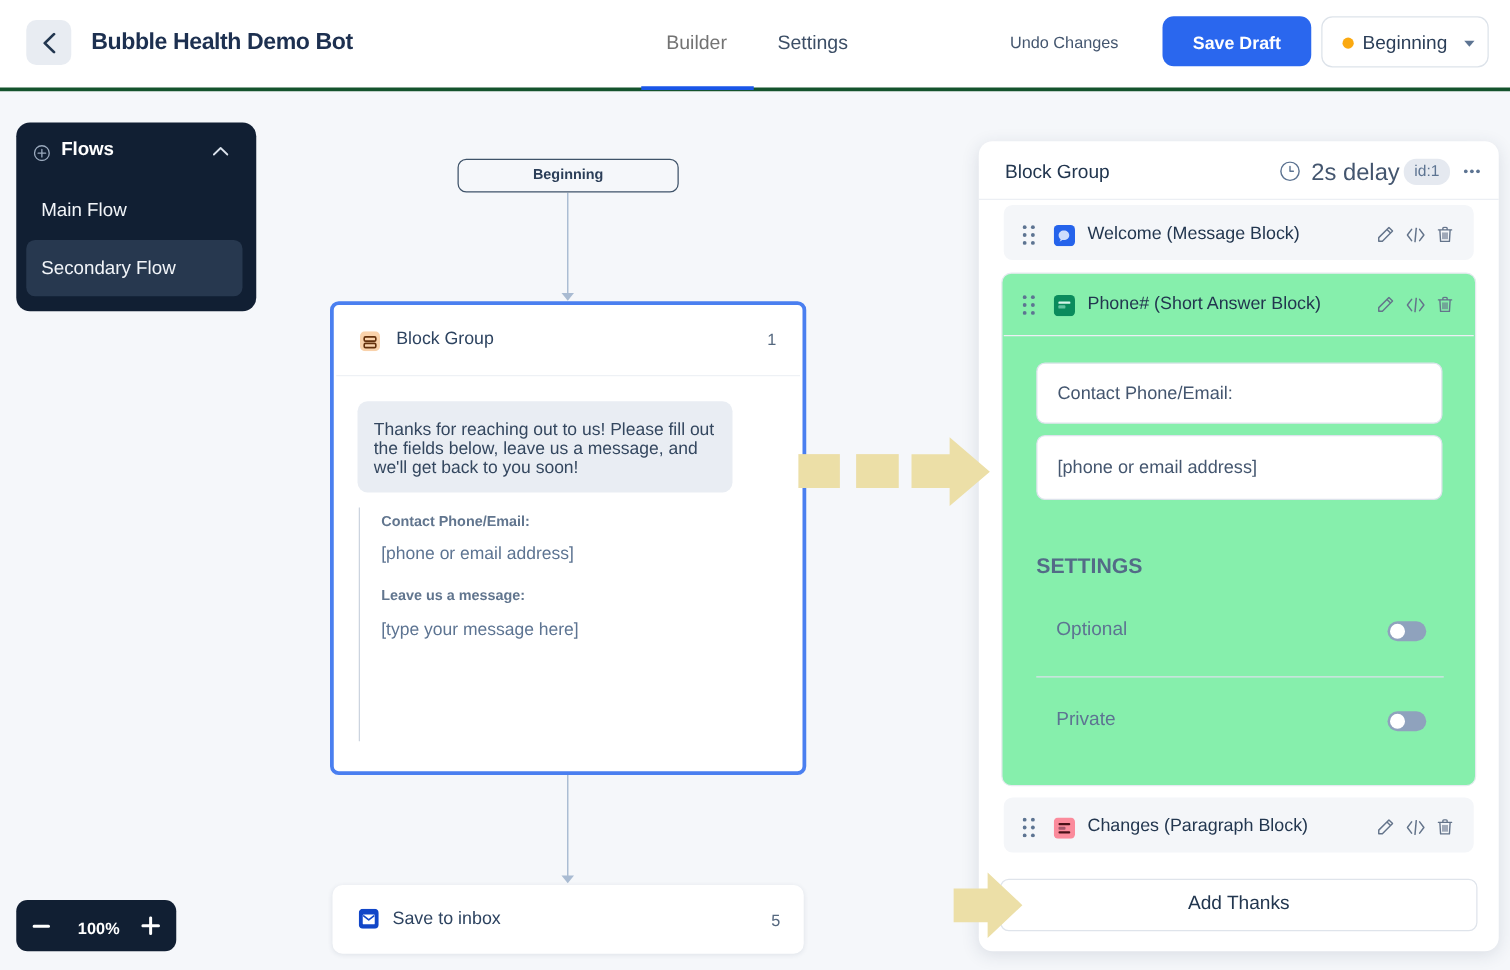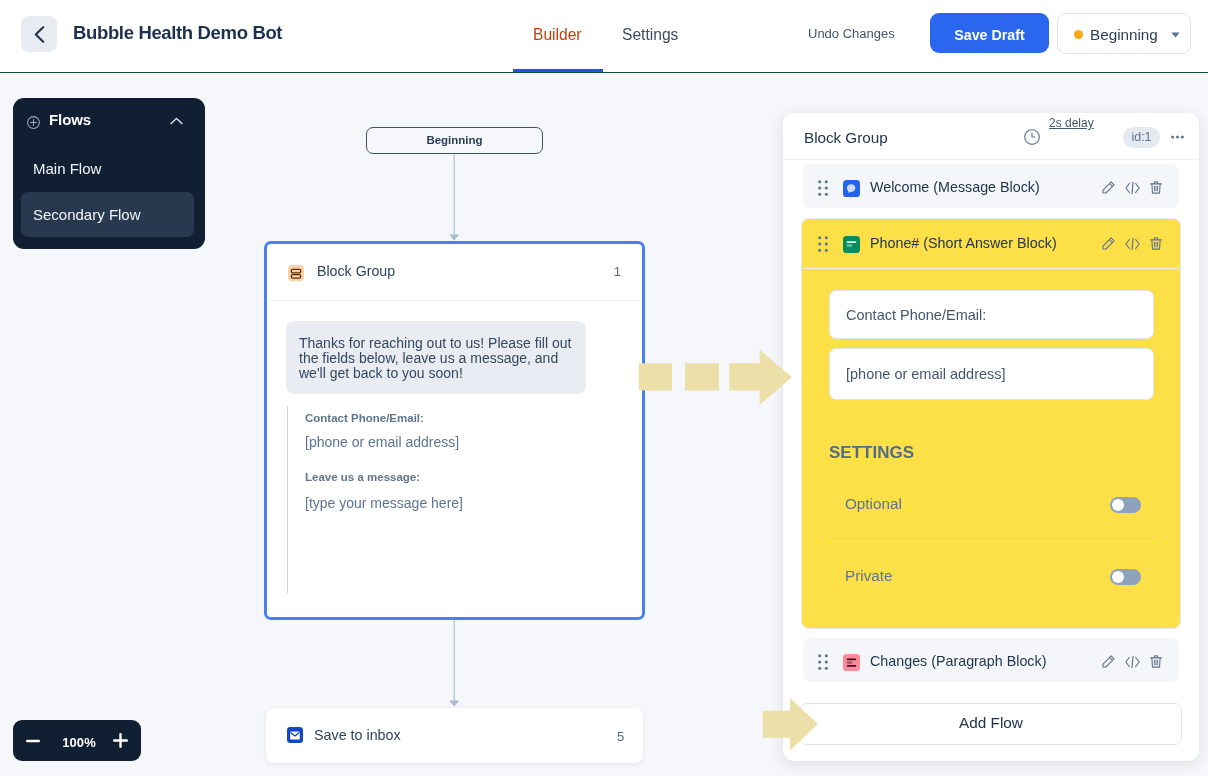--- a/index.html
+++ b/index.html
@@ -6,37 +6,37 @@
   html, body { margin:0; padding:0; }
   body {
     width:1208px; height:776px; overflow:hidden; position:relative;
     font-family: "Liberation Sans", sans-serif;
     background:#f5f7fa;
     color:#26374d;
   }
   
   #topbar {
     position:absolute; left:0; top:0; width:1208px; height:73px;
-    background:#ffffff; border-bottom:1px solid #14532d;
+    background:#ffffff; border-bottom:3px solid #14532d;
   }
   #back-btn {
     position:absolute; left:21px; top:16px; width:36px; height:36px;
     background:#e8ecf2; border-radius:8px; border:none; cursor:pointer;
     display:flex; align-items:center; justify-content:center; padding:0;
   }
   #app-title {
     position:absolute; left:73px; top:22px;
     font-size:18.5px; font-weight:700; color:#1d3050; letter-spacing:-0.35px;
     white-space:nowrap;
   }
   .nav-tab {
     position:absolute; top:26px; font-size:15.6px; color:#3c4e66; cursor:pointer;
     white-space:nowrap;
   }
-  #tab-builder { left:533px; color:#c2410c; }
+  #tab-builder { left:533px; color:#737373; }
   #tab-builder-underline {
     position:absolute; left:513px; top:69px; width:90px; height:3px; background:#1a56e8;
   }
   #tab-settings { left:622px; }
   #undo-changes {
     position:absolute; left:808px; top:26px; font-size:13px; color:#44566f; cursor:pointer;
     white-space:nowrap;
   }
   #save-draft {
     position:absolute; left:930px; top:13px; width:119px; height:40px;
@@ -123,39 +123,39 @@
   #si-count { position:absolute; left:351px; top:21px; font-size:13px; color:#55687f; }
 
   
   #right-panel {
     position:absolute; left:783px; top:113px; width:416px; height:648px;
     background:#fff; border-radius:11px; box-shadow:0 3px 14px rgba(35,55,85,.13);
   }
   #rp-head { position:absolute; left:0; top:0; width:416px; height:47px; border-bottom:1px solid #eceff4; }
   #rp-title { position:absolute; left:21px; top:16px; font-size:15.3px; color:#22364f; letter-spacing:-0.05px;}
   #rp-clock { position:absolute; left:241px; top:16px; }
-  #rp-delay { position:absolute; left:266px; top:3px; font-size:12px; color:#44566f;text-decoration:underline; }
+  #rp-delay { position:absolute; left:266px; top:15px; font-size:19px; color:#44566f; }
   #rp-id { position:absolute; left:340px; top:13.5px; width:37px; height:21px; border-radius:10px;
            background:#e5e9f0; font-size:12.5px; color:#5d7492; line-height:21px; text-align:center; }
   #rp-dots { position:absolute; left:388px; top:22px; }
 
   .blk-row { position:absolute; left:20px; width:376px; height:44px; border-radius:7px; }
   .blk-row.shaded { background:#f4f6f9; }
   .blk-handle { position:absolute; left:15px; top:16px; }
   .blk-icon { position:absolute; left:40px; top:16px; }
   .blk-label { position:absolute; left:67px; top:15px; font-size:14.3px; color:#22364f; white-space:nowrap;}
   .blk-actions { position:absolute; left:299px; top:17px; width:62px; height:13px; }
   .blk-actions > * { position:absolute; top:0; cursor:pointer; }
   .act-pencil { left:0; top:0; }
   .act-code { left:23px; top:1px; }
   .act-trash { left:48px; top:0; }
 
   #expanded-card {
     position:absolute; left:18px; top:105px; width:380px; height:411px;
-    border:1px solid #e6eaf0; border-radius:8px; background:#fde047;
+    border:1px solid #e6eaf0; border-radius:8px; background:#86efac;
   }
   #exp-head { position:absolute; left:1px; top:1px; width:376px; height:49px; border-bottom:1px solid #eceff4; }
   .exp-input {
     position:absolute; left:27px; width:325px; border:1px solid #dde3ec;
     border-radius:7px; background:#fff;
     font-size:14.5px; color:#44566f; padding-left:16px;
   }
   #exp-in1 { top:71px; height:49px; line-height:48px; }
   #exp-in2 { top:129px; height:52px; line-height:51px; }
   #settings-title { position:absolute; left:27px; top:224px; font-size:17px; font-weight:700;
@@ -394,21 +394,21 @@
       </svg>
       <svg class="act-trash" width="12" height="13" viewBox="0 0 12 13">
         <path d="M0.6 2.9 H11.4" stroke="#64748b" stroke-width="1.1" stroke-linecap="round"></path>
         <path d="M4.3 2.9 V1.6 A0.75 0.75 0 0 1 5.05 0.85 H6.95 A0.75 0.75 0 0 1 7.7 1.6 V2.9" fill="none" stroke="#64748b" stroke-width="1.1"></path>
         <path d="M1.9 2.9 L2.45 12.1 H9.55 L10.1 2.9" fill="none" stroke="#64748b" stroke-width="1.1" stroke-linejoin="round"></path>
         <path d="M4.4 5.2 V9.9 M6 5.2 V9.9 M7.6 5.2 V9.9" stroke="#64748b" stroke-width="0.95" stroke-linecap="round"></path>
       </svg>
     </div>
   </div>
 
-  <button id="add-block-btn">Add Flow</button>
+  <button id="add-block-btn">Add Thanks</button>
 </div>
 
 <svg class="anno" style="left:636px; top:347px; width:160px; height:62px;">
   <rect x="2.7" y="16.3" width="33.2" height="27.1" fill="#ecdfa7"></rect>
   <rect x="48.9" y="16.3" width="34.1" height="27.1" fill="#ecdfa7"></rect>
   <path d="M93.2 16.3 H123.7 V2.7 L155.9 30.3 L123.7 57.8 V43.4 H93.2 Z" fill="#ecdfa7"></path>
 </svg>
 <svg class="anno" style="left:760px; top:696px; width:62px; height:58px;">
   <path d="M2.9 14.8 H30.1 V1.9 L57.9 28.1 L30.1 54.4 V41.7 H2.9 Z" fill="#ecdfa7"></path>
 </svg>

